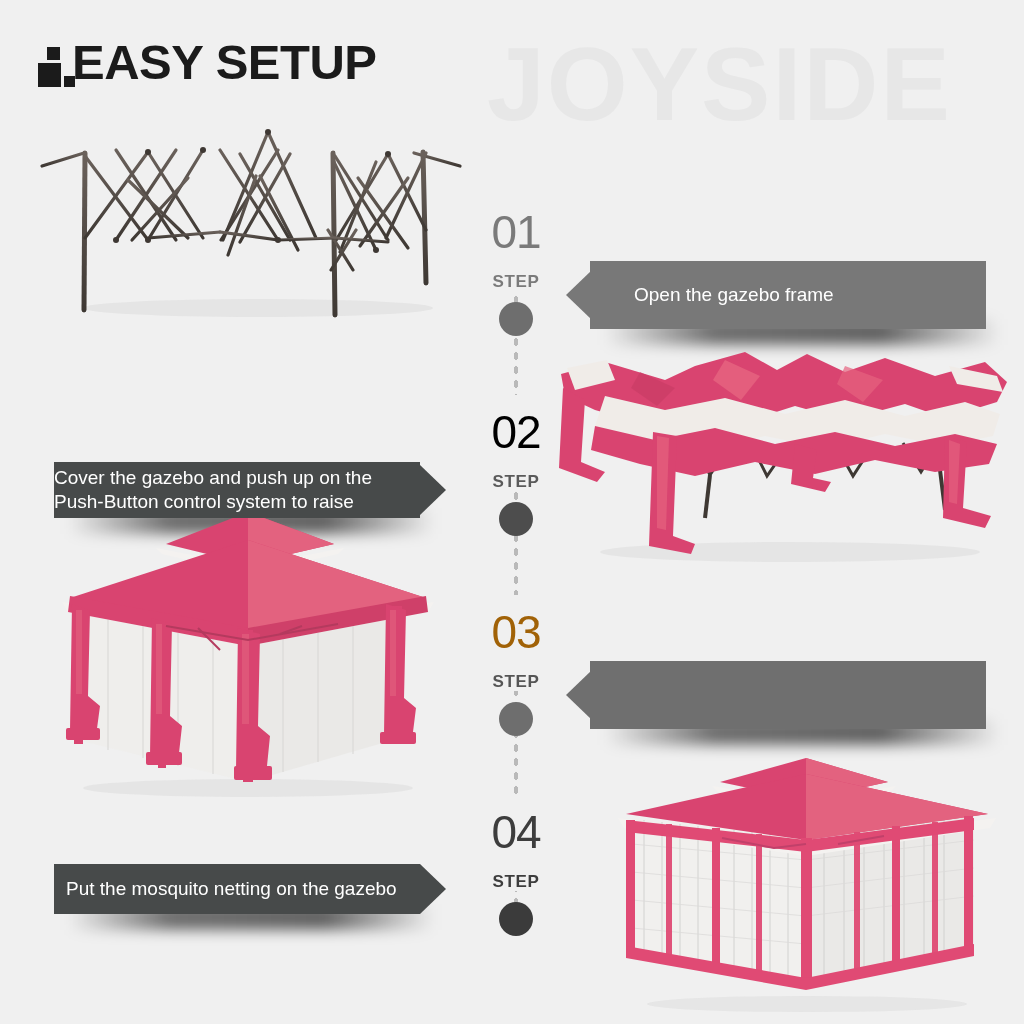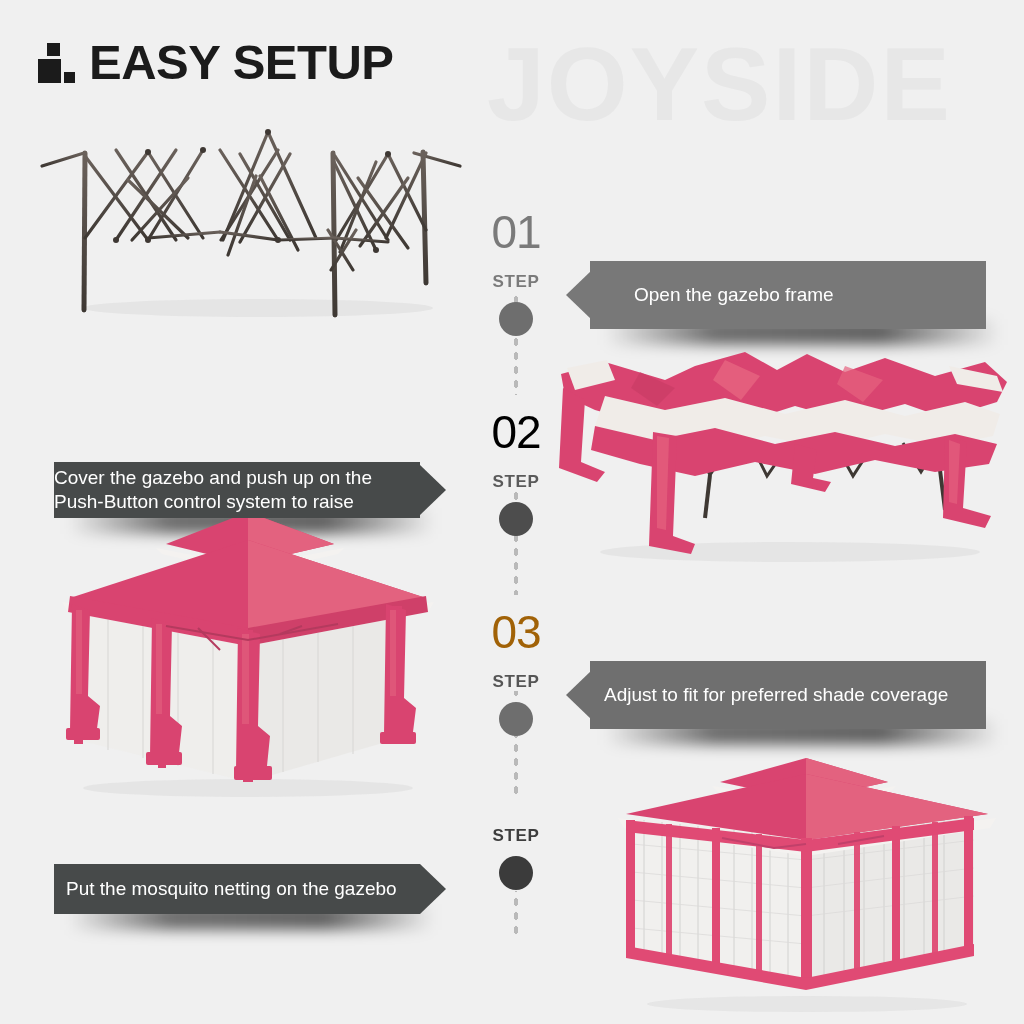--- a/index.html
+++ b/index.html
@@ -13,21 +13,21 @@
 
   
   .watermark{
     position:absolute;left:487px;top:32px;
     font-size:104px;font-weight:700;letter-spacing:2px;
     color:#e7e7e7;line-height:1;white-space:nowrap;
     user-select:none;
   }
 
   
-  .header{position:absolute;left:38px;top:38px;display:flex;align-items:center;gap:17px;}
+  .header{position:absolute;left:38px;top:38px;display:flex;align-items:flex-end;}
   .logo-mark{position:relative;width:34px;height:40px;}
   .logo-mark i{position:absolute;background:#1b1b1b;display:block;}
   .lm-top{left:9px;top:0px;width:13px;height:13px;}
   .lm-big{left:0px;top:16px;width:23px;height:24px;}
   .lm-dot{left:26px;top:29px;width:11px;height:11px;}
   .title{
     font-size:49px;font-weight:700;color:#1b1b1b;
     letter-spacing:-0.5px;line-height:1;white-space:nowrap;
   }
 
@@ -343,20 +343,21 @@
       <div class="step-bullet" style="background:#4d4d4d"></div>
     </div>
 
     <div class="step" style="top:414px;">
       <div class="step-num" style="color:#a16207">03</div>
       <div class="step-word" style="color:#555555">STEP</div>
       <div class="step-bullet" style="background:#6e6e6e"></div>
     </div>
 
     <div class="step" style="top:614px;">
+      <div class="step-num" style="color:#3d3d3d">04</div>
       <div class="step-word" style="color:#3d3d3d">STEP</div>
       <div class="step-bullet" style="background:#3b3b3b"></div>
     </div>
   </div>
 
   <div class="banner" style="left:590px;top:213px;">
     <div class="body" style="width:396px;height:68px;background:#787878;padding:0 0 0 44px;">
       <span class="tip tip-left" style="border-right:26px solid #787878;"></span>
       <span class="txt">Open the gazebo frame</span>
       <span class="bshadow"></span>
@@ -368,21 +369,20 @@
       <span class="tip tip-right" style="border-left:26px solid #474a4a;"></span>
       <span class="txt">Cover the gazebo and push up on the
 Push-Button control system to raise</span>
       <span class="bshadow"></span>
     </div>
   </div>
 
   <div class="banner" style="left:590px;top:613px;">
     <div class="body" style="width:396px;height:68px;background:#6f6f6f;padding:0 0 0 14px;">
       <span class="tip tip-left" style="border-right:26px solid #6f6f6f;"></span>
-      <span class="txt">Adjust to fit for preferred shade coverage</span>
       <span class="bshadow"></span>
     </div>
   </div>
 
   <div class="banner" style="left:54px;top:816px;">
     <div class="body" style="width:366px;height:50px;background:#474a4a;padding:0 0 0 12px;">
       <span class="tip tip-right" style="border-left:26px solid #474a4a;"></span>
       <span class="txt">Put the mosquito netting on the gazebo</span>
       <span class="bshadow"></span>
     </div>

